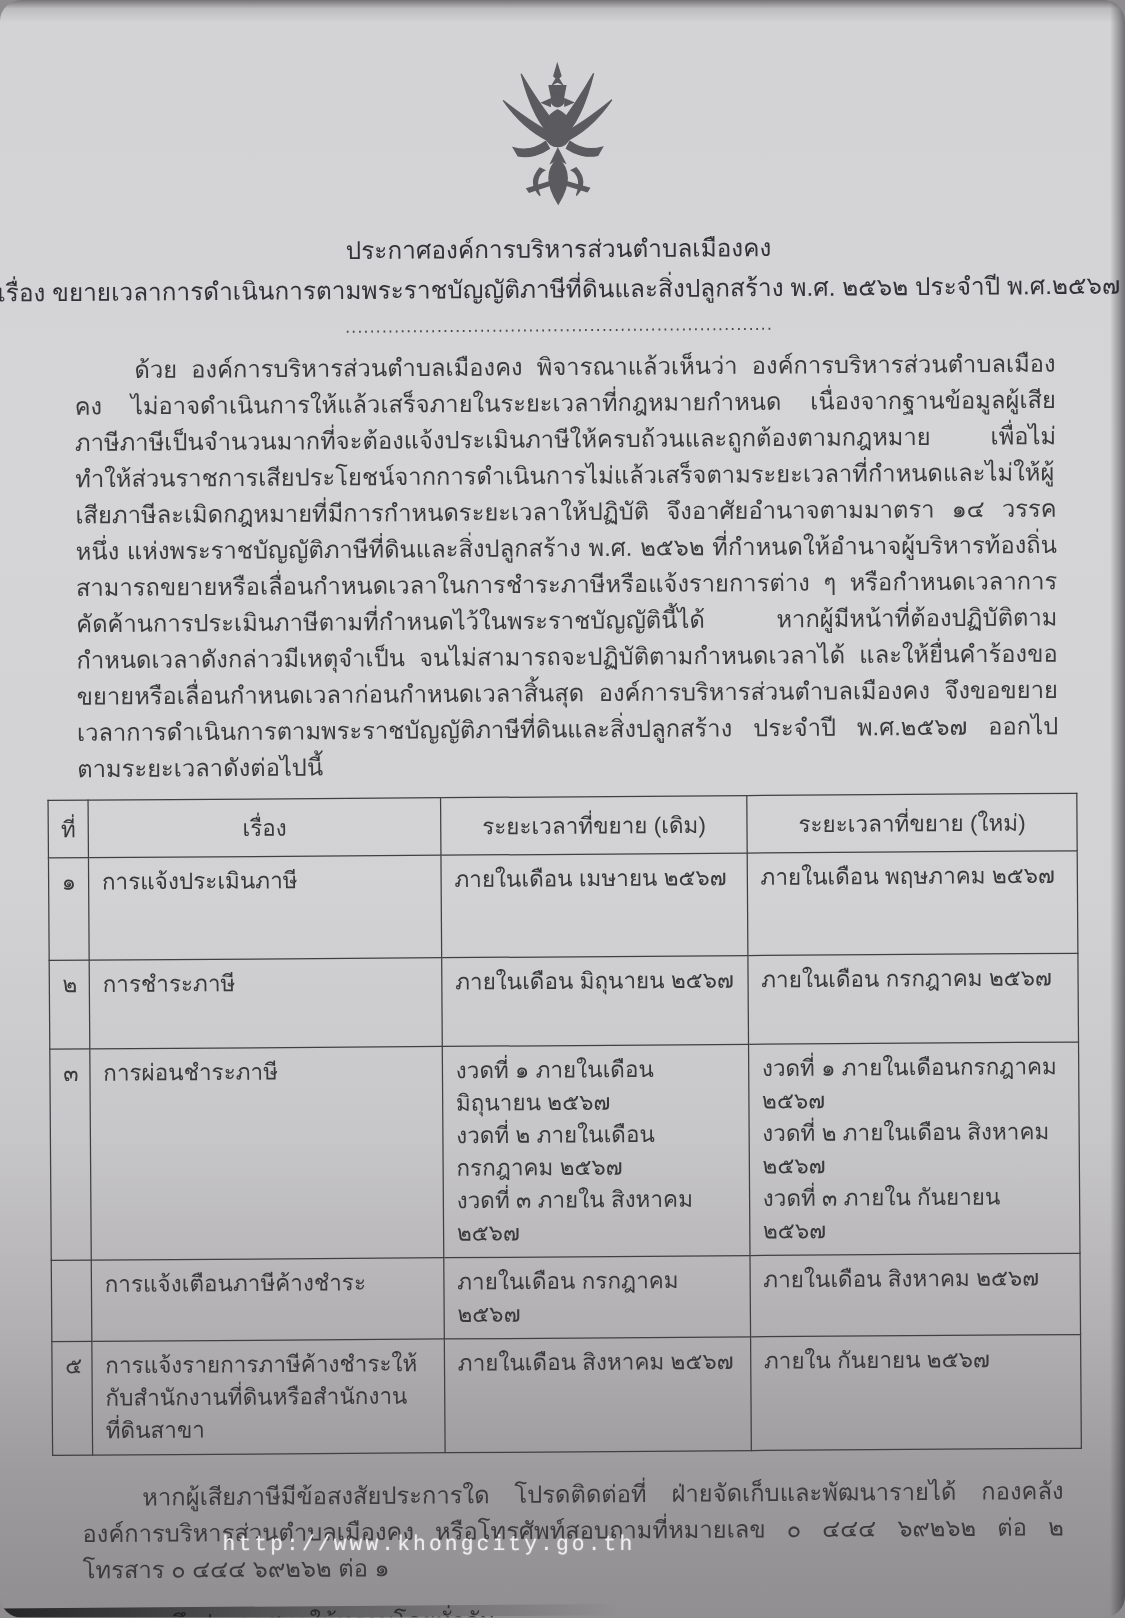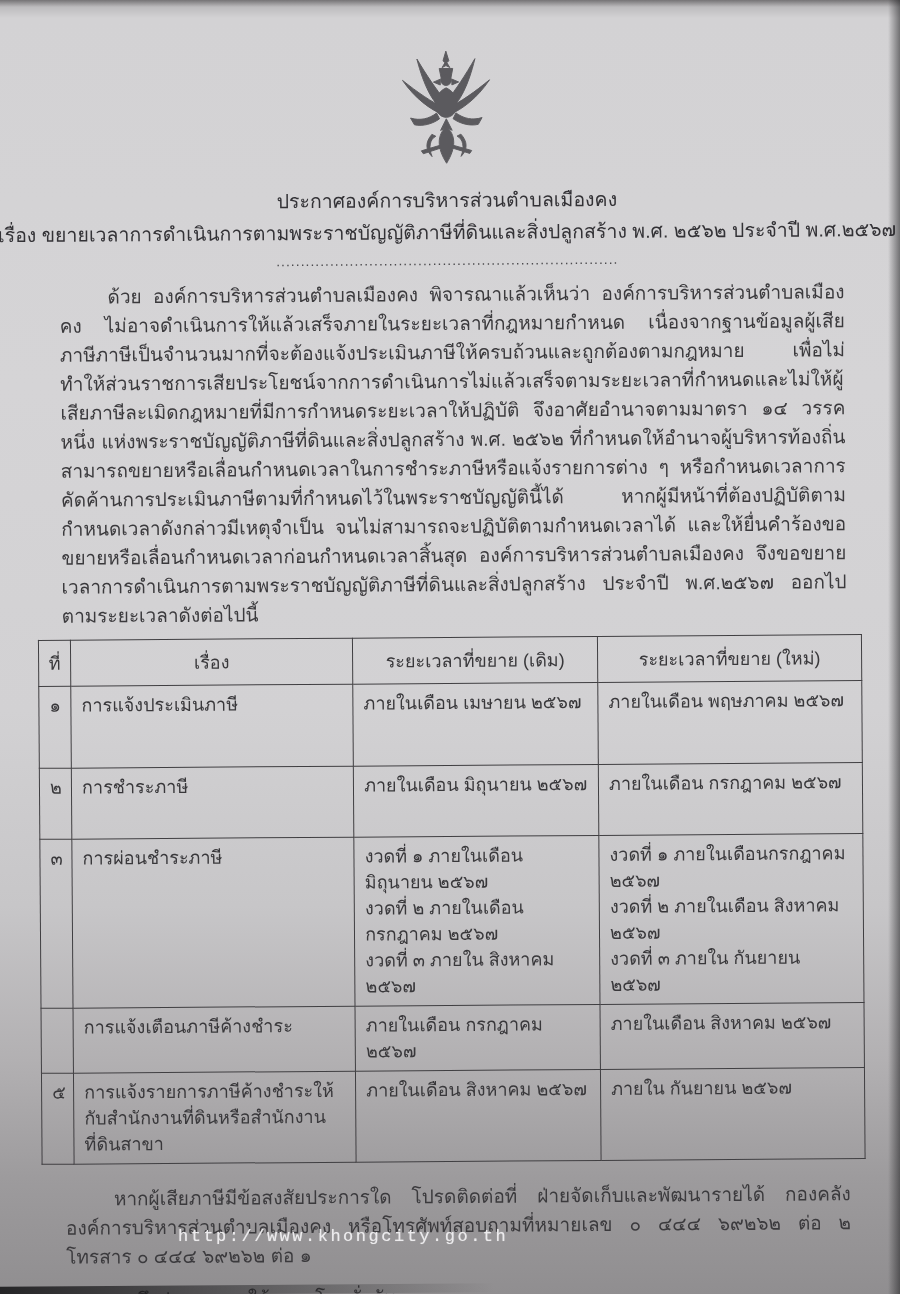--- a/index.html
+++ b/index.html
@@ -7,20 +7,21 @@
     width:900px;height:1294px;overflow:hidden;
     background:#8e8c8e;
     font-family:"Liberation Sans",sans-serif;
   }
   .photo{
     position:relative;width:900px;height:1294px;overflow:hidden;
     background:linear-gradient(180deg,
       #757375 0px,#bdbcbe 7px,#d3d2d4 18px,
       #d5d4d6 30%, #d2d1d3 55%, #c7c6c8 70%,
       #b2b0b2 82%, #9d9b9d 91%, #908e90 100%);
+    border-radius:17px;
   }
   .photo .edge-right{
     position:absolute;top:0;right:0;width:12px;height:100%;
     background:linear-gradient(90deg,rgba(30,30,32,0) 0,rgba(30,30,32,.55) 100%);
   }
   .photo .edge-bottom{
     position:absolute;left:0;bottom:0;width:55%;height:9px;
     background:linear-gradient(90deg,rgba(18,18,20,.85),rgba(18,18,20,0));
     transform:rotate(-.4deg);
   }

